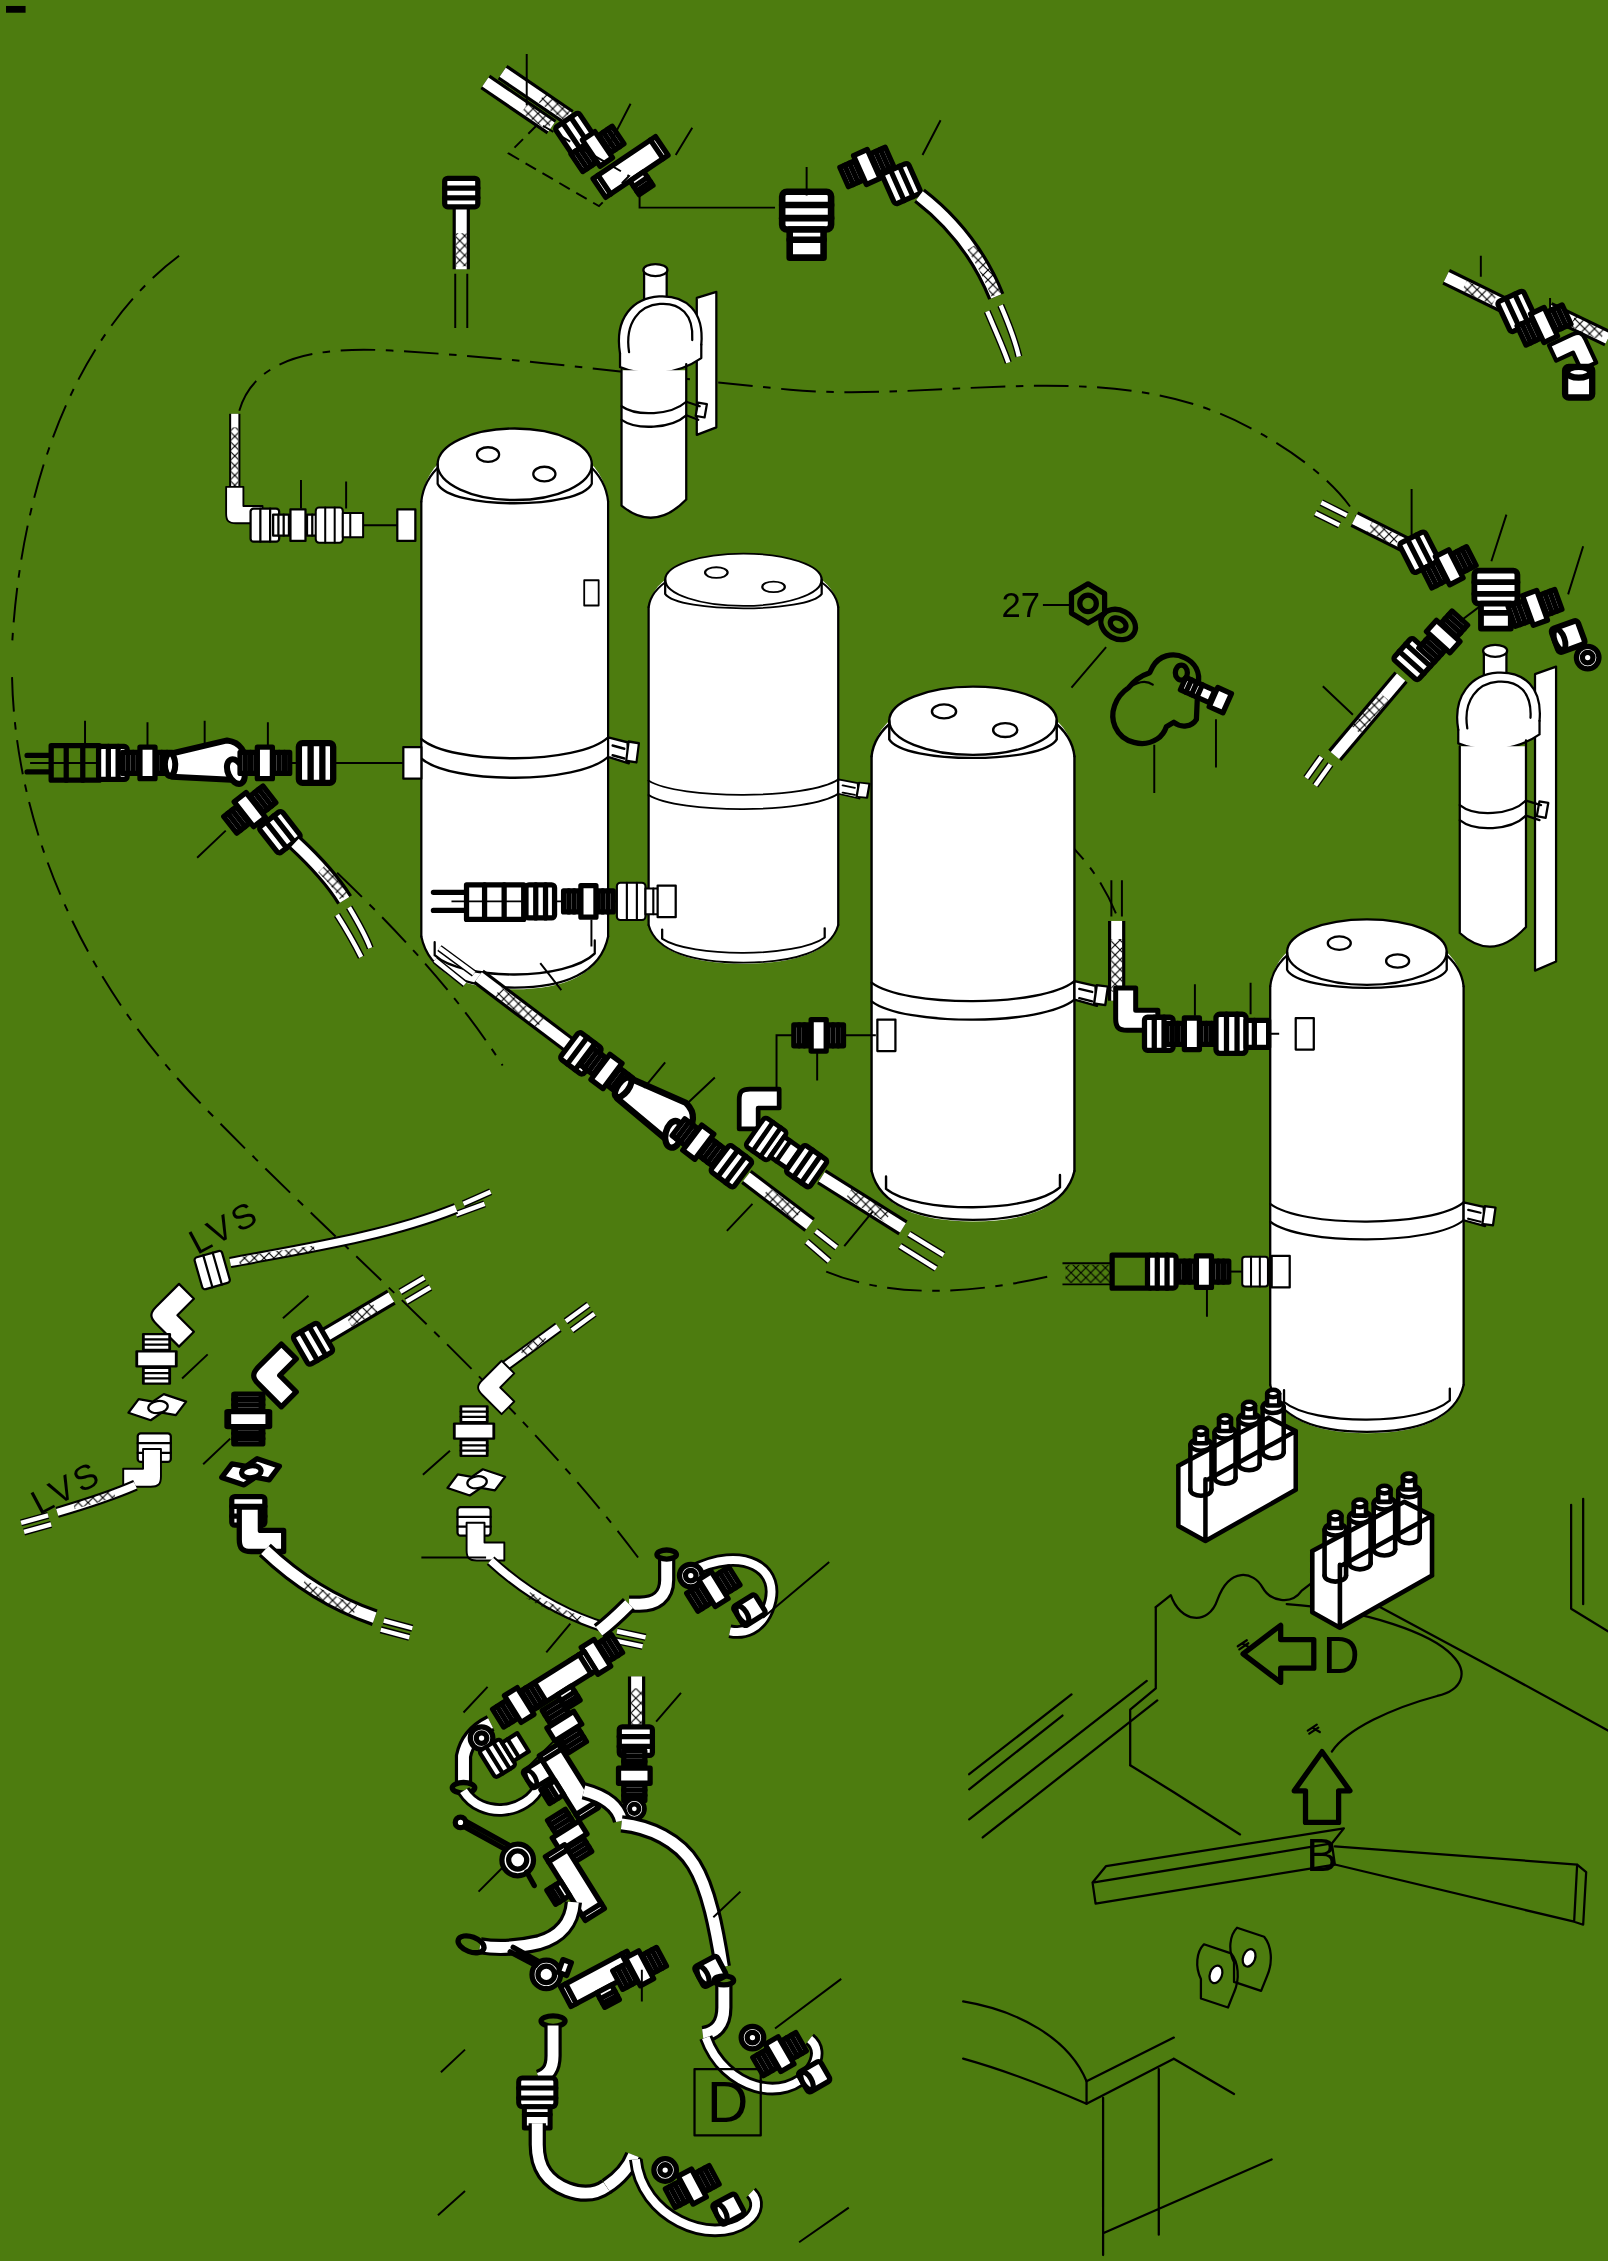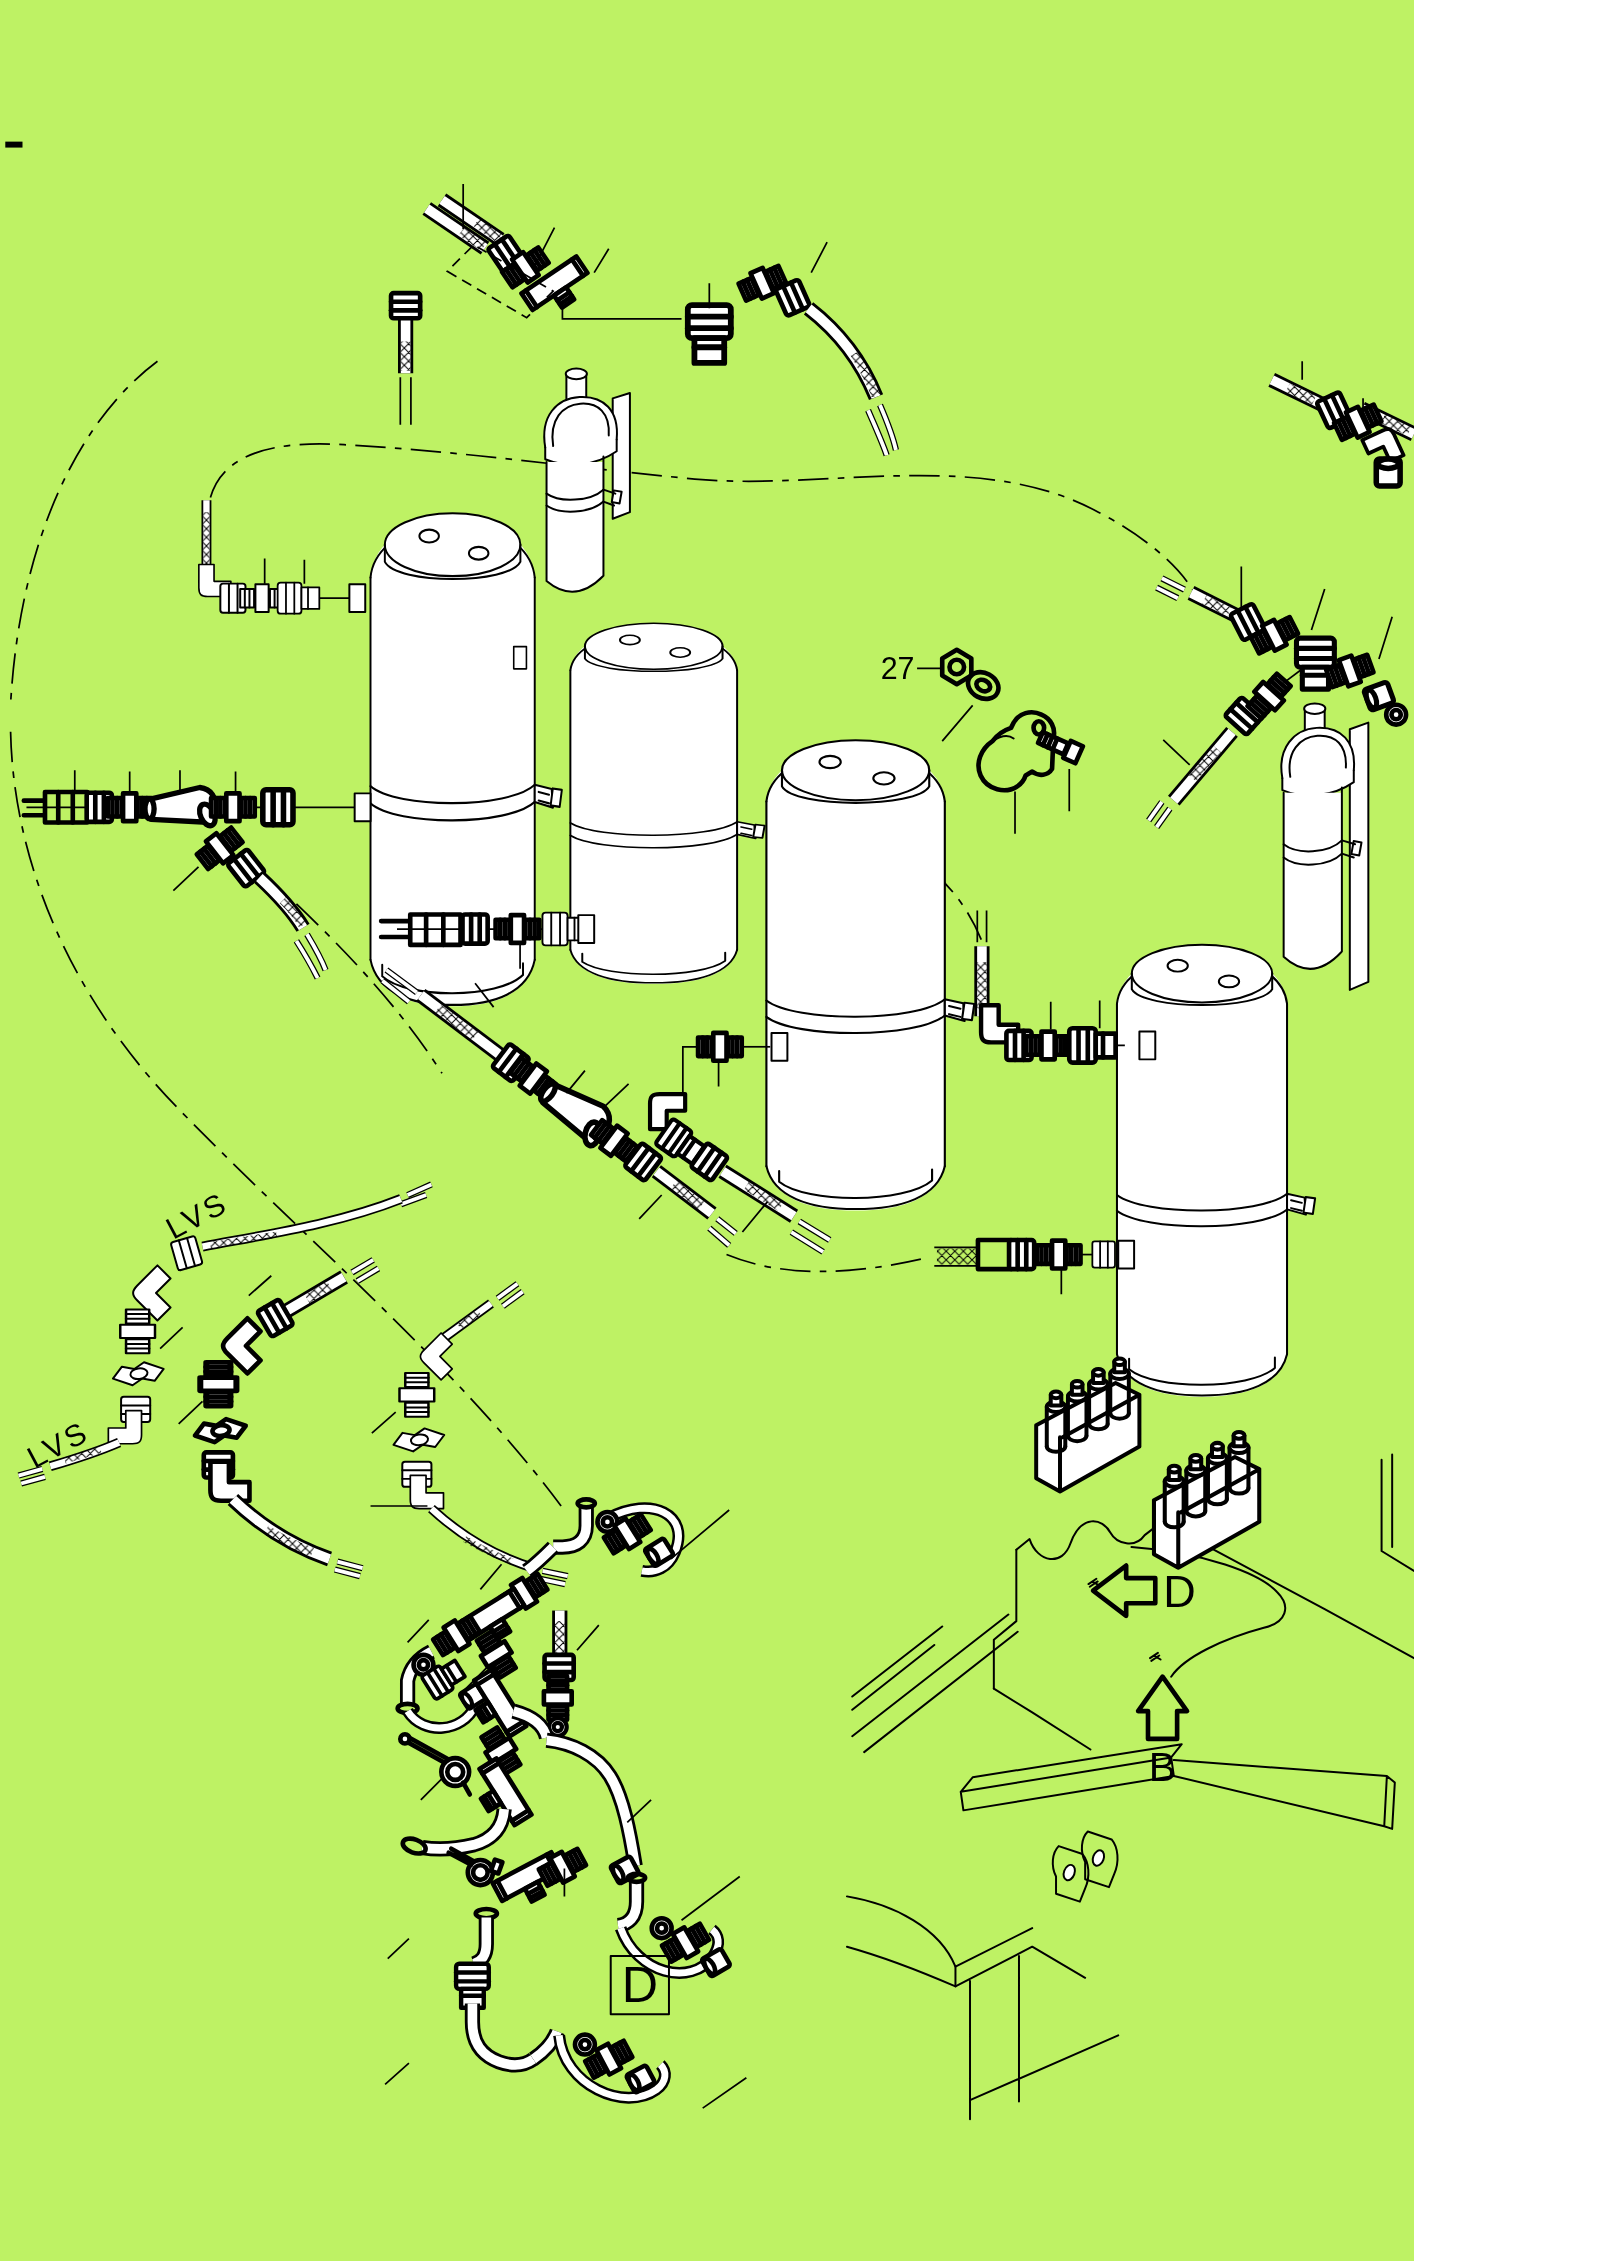--- a/index.html
+++ b/index.html
@@ -1,16 +1,16 @@
 <!DOCTYPE html>
 <html style="font-size:12px"><head>
 <meta charset="utf-8">
 <style>
   html,body{margin:0;padding:0;background:#fff;}
-  .stage{position:relative;width:1414px;height:2261px;background:#bef264;overflow:hidden;}
+  .stage{position:relative;width:1608px;height:2261px;background:#4d7c0f;overflow:hidden;}
   svg{display:block;width:100%;height:100%;}
   
   .b  {stroke:#000;stroke-width:7;stroke-linecap:round;stroke-linejoin:round;fill:none;}
   .b6 {stroke:#000;stroke-width:6;stroke-linecap:round;stroke-linejoin:round;fill:none;}
   .n  {stroke:#000;stroke-width:3;stroke-linecap:round;stroke-linejoin:round;fill:none;}
   .tl {stroke:#000;stroke-width:3;stroke-linecap:round;stroke-linejoin:round;fill:none;}
   .ld {stroke:#000;stroke-width:2.6;fill:none;}
   .dd {stroke:#000;stroke-width:2.6;fill:none;stroke-dasharray:46 14 10 14;}
   .dsh{stroke:#000;stroke-width:2.6;fill:none;stroke-dasharray:16 10;}
   

